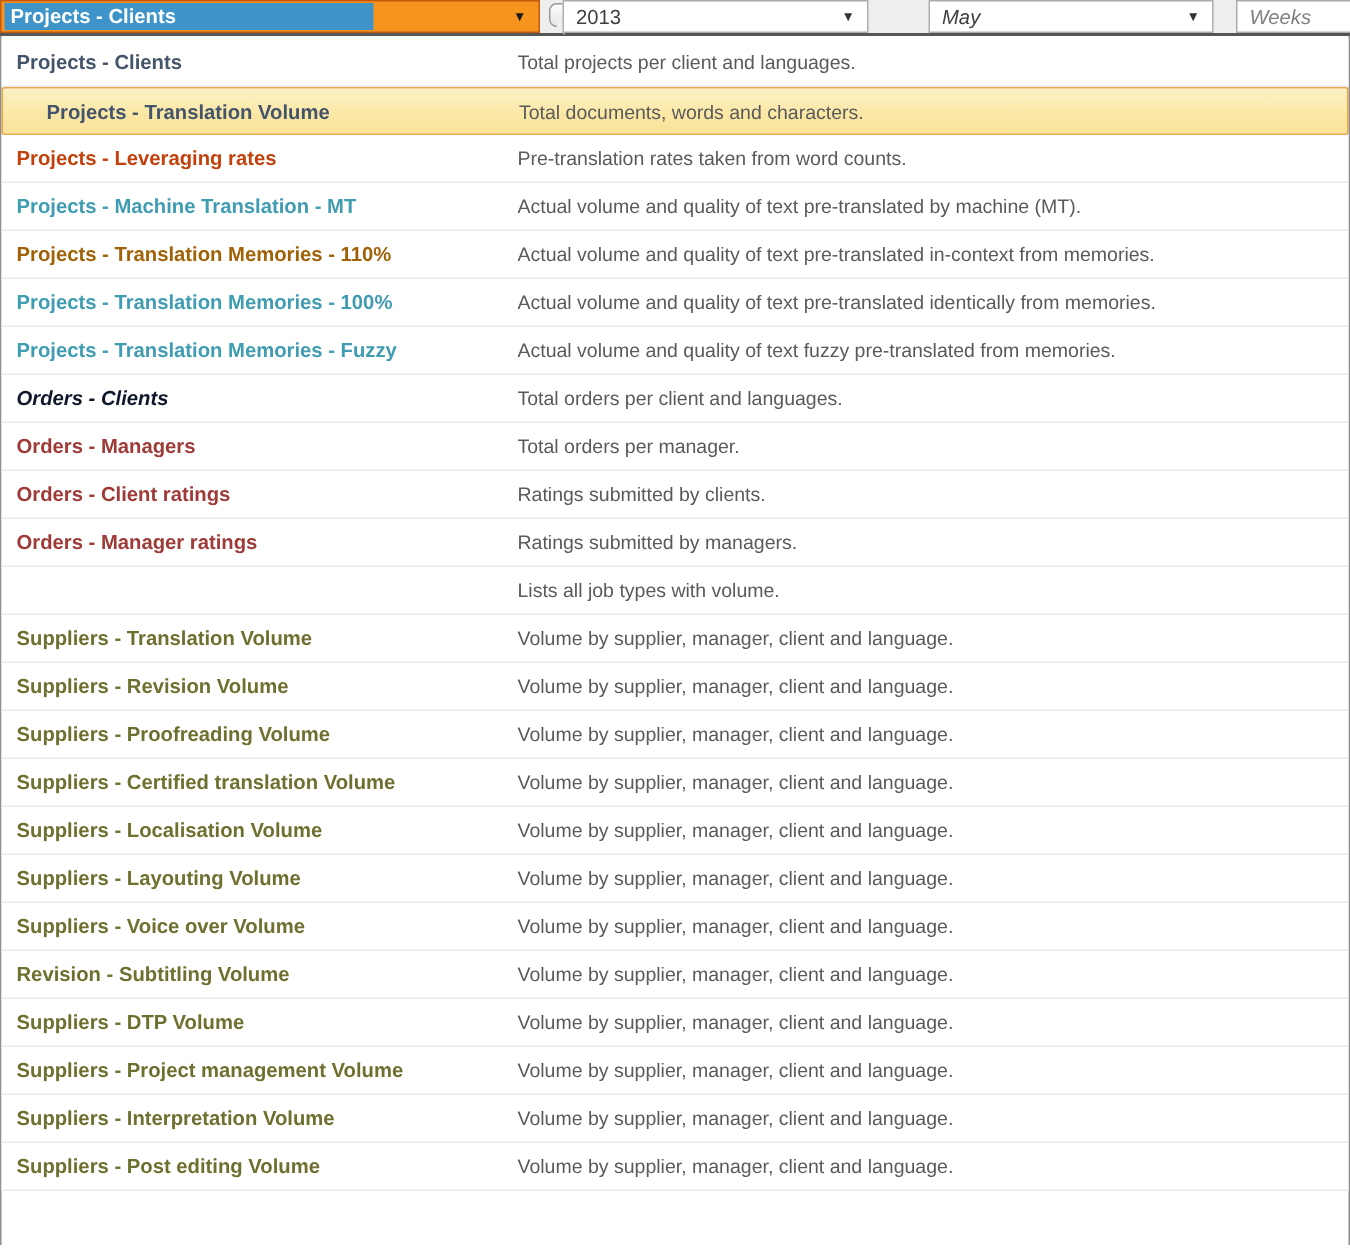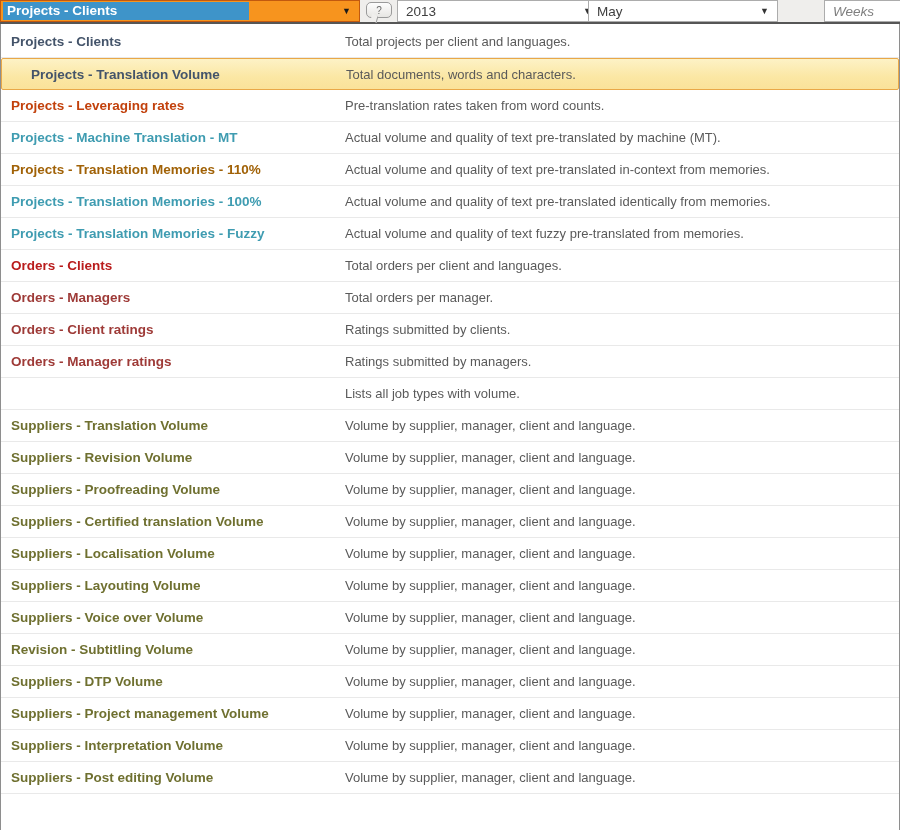--- a/index.html
+++ b/index.html
@@ -23,22 +23,22 @@
   }
   .report-value{
     display:inline-block;margin-left:2px;padding:1px 4px 2px 4px;width:246px;
     background:#3e94c9;color:#ffffff;font-weight:bold;font-size:13.5px;
     white-space:nowrap;overflow:hidden;
   }
   .combo-report .arrow{
     margin-left:auto;margin-right:9px;color:#1a1a1a;font-size:9px;
   }
   .arrow{font-size:9px;color:#333333;line-height:1;}
-  .combo-year{left:397px;width:204px;}
-  .combo-month{left:588px;width:190px;}
+  .combo-year{left:375px;width:204px;}
+  .combo-month{left:619px;width:190px;font-style:italic;}
   .combo-value{
     padding-left:8px;font-size:13.5px;color:#3f3f3f;white-space:nowrap;
   }
   .combo .arrow{margin-left:auto;margin-right:8px;}
   .field-weeks{
     position:absolute;top:0;left:824px;width:80px;height:22px;
     background:#ffffff;border:1px solid #acacac;border-right:none;
     display:flex;align-items:center;
   }
   .weeks-value{
@@ -134,21 +134,21 @@
   </div>
       <div class="row">
     <span class="row-name" style="color: rgb(63, 156, 177);">Projects - Translation Memories - 100%</span>
     <span class="row-desc">Actual volume and quality of text pre-translated identically from memories.</span>
   </div>
       <div class="row">
     <span class="row-name" style="color: rgb(63, 156, 177);">Projects - Translation Memories - Fuzzy</span>
     <span class="row-desc">Actual volume and quality of text fuzzy pre-translated from memories.</span>
   </div>
       <div class="row">
-    <span class="row-name" style="color: #b91c1c;">Orders - Clients</span>
+    <span class="row-name" style="color: #0f172a; font-style: italic;">Orders - Clients</span>
     <span class="row-desc">Total orders per client and languages.</span>
   </div>
       <div class="row">
     <span class="row-name" style="color: rgb(158, 58, 55);">Orders - Managers</span>
     <span class="row-desc">Total orders per manager.</span>
   </div>
       <div class="row">
     <span class="row-name" style="color: rgb(158, 58, 55);">Orders - Client ratings</span>
     <span class="row-desc">Ratings submitted by clients.</span>
   </div>

